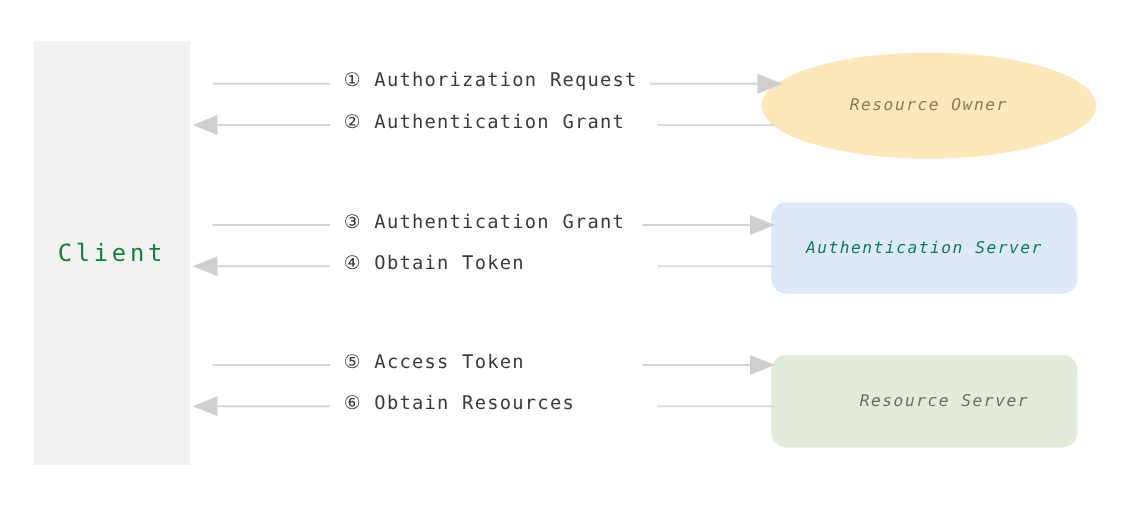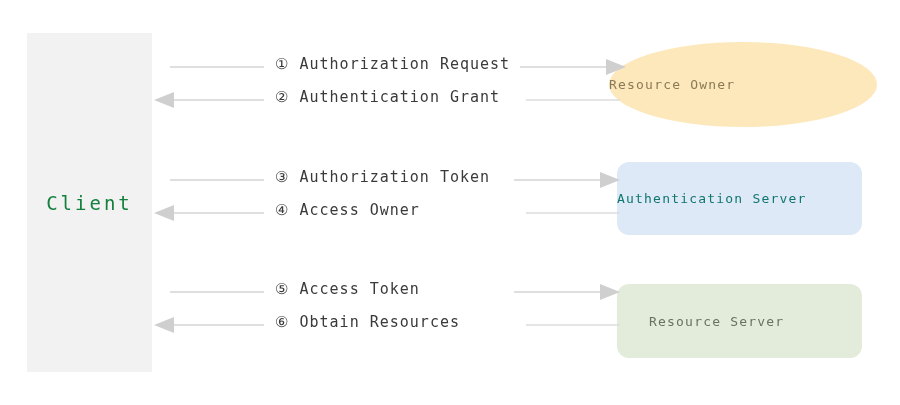--- a/index.html
+++ b/index.html
@@ -33,22 +33,23 @@
     letter-spacing: 3px;
     color: #15803d;
     white-space: nowrap;
   }
 
   
   .actor {
     position: absolute;
     display: flex;
     align-items: center;
-    justify-content: flex-start;
+    justify-content: center;
     text-align: center;
+    font-style: italic;
   }
   .actor-label {
     font-size: 13px;
     letter-spacing: 1.2px;
     color: #6b6b6b;
     white-space: nowrap;
   }
   .actor-owner {
     left: 609px;
     top: 42px;
@@ -159,38 +160,38 @@
       </svg>
     </div>
   </div>
 
   <div class="msg-row" style="top:168px;">
     <div class="seg seg-left">
       <svg width="115" height="24" viewBox="0 0 115 24">
         <line x1="18" y1="12" x2="112" y2="12" stroke="#d4d4d4" stroke-width="1.6"></line>
       </svg>
     </div>
-    <span class="msg-text">③ Authorization Token</span>
+    <span class="msg-text">③ Authentication Grant</span>
     <div class="spacer"></div>
     <div class="seg seg-right">
       <svg width="110" height="24" viewBox="0 0 110 24">
         <line x1="2" y1="12" x2="88" y2="12" stroke="#d4d4d4" stroke-width="1.6"></line>
         <polygon points="88,4 108,12 88,20" fill="#cfcfcf"></polygon>
       </svg>
     </div>
   </div>
 
   <div class="msg-row" style="top:201px;">
     <div class="seg seg-left">
       <svg width="115" height="24" viewBox="0 0 115 24">
         <polygon points="22,4 2,12 22,20" fill="#cfcfcf"></polygon>
         <line x1="22" y1="12" x2="112" y2="12" stroke="#d4d4d4" stroke-width="1.6"></line>
       </svg>
     </div>
-    <span class="msg-text">④ Access Owner</span>
+    <span class="msg-text">④ Obtain Token</span>
     <div class="spacer"></div>
     <div class="seg seg-right">
       <svg width="110" height="24" viewBox="0 0 110 24">
         <line x1="14" y1="12" x2="108" y2="12" stroke="#dcdcdc" stroke-width="1.6"></line>
       </svg>
     </div>
   </div>
 
   <div class="msg-row" style="top:280px;">
     <div class="seg seg-left">

